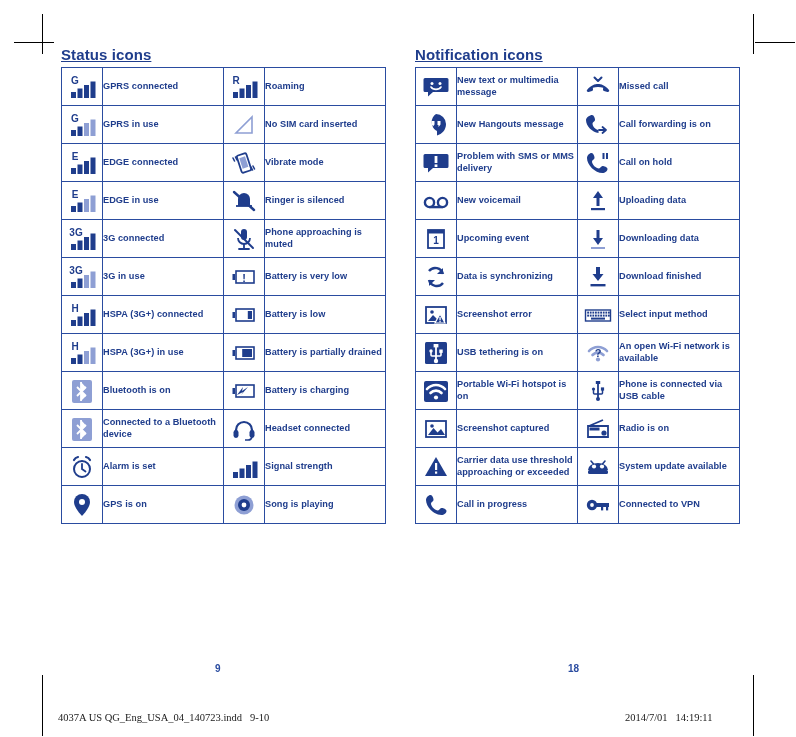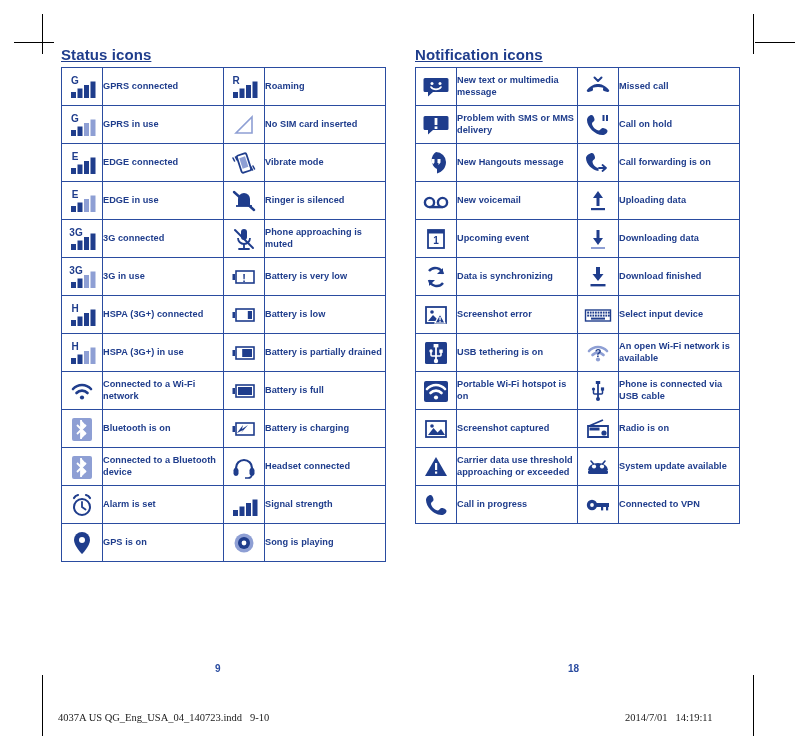--- a/index.html
+++ b/index.html
@@ -281,34 +281,20 @@
               <td class="lb">HSPA (3G+) in use</td>
               <td class="ic"><span class="glyph"><svg width="28" height="26" viewBox="0 0 28 26">
     <rect x="6" y="7" width="18" height="12" fill="none" stroke="#1f3d8c" stroke-width="1.6"></rect>
     <rect x="2.5" y="10" width="2.5" height="6" fill="#1f3d8c"></rect>
     <rect x="12.200000000000001" y="9" width="9.799999999999999" height="8" fill="#1f3d8c"></rect>
                   </svg></span></td>
               <td class="lb">Battery is partially drained</td>
             </tr>
             <tr class="row">
               <td class="ic"><span class="glyph"><svg width="28" height="26" viewBox="0 0 28 26">
-    <path d="M5 11 A12 12 0 0 1 23 11" fill="none" stroke="#1f3d8c" stroke-width="2.6" stroke-linecap="round"></path>
-    <path d="M8.5 15 A7.5 7.5 0 0 1 19.5 15" fill="none" stroke="#1f3d8c" stroke-width="2.6" stroke-linecap="round"></path>
-    <circle cx="14" cy="19.5" r="2.1" fill="#1f3d8c"></circle>
-                  </svg></span></td>
-              <td class="lb">Connected to a Wi-Fi network</td>
-              <td class="ic"><span class="glyph"><svg width="28" height="26" viewBox="0 0 28 26">
-    <rect x="6" y="7" width="18" height="12" fill="none" stroke="#1f3d8c" stroke-width="1.6"></rect>
-    <rect x="2.5" y="10" width="2.5" height="6" fill="#1f3d8c"></rect>
-    <rect x="8" y="9" width="14" height="8" fill="#1f3d8c"></rect>
-                  </svg></span></td>
-              <td class="lb">Battery is full</td>
-            </tr>
-            <tr class="row">
-              <td class="ic"><span class="glyph"><svg width="28" height="26" viewBox="0 0 28 26">
                     <rect x="4" y="2" width="20" height="23" rx="2" fill="#8e9fd4"></rect>
     <path d="M13 4 L18 9.5 L13 14.5 Z" fill="#fff"></path>
     <path d="M13 13 L18 18 L13 23 Z" fill="#fff"></path>
     <path d="M9 9 L18 18 M9 18 L18 9" stroke="#fff" stroke-width="1.8" fill="none"></path>
     <path d="M13 4 L13 23" stroke="#fff" stroke-width="1.8"></path>
                   </svg></span></td>
               <td class="lb">Bluetooth is on</td>
               <td class="ic"><span class="glyph"><svg width="28" height="26" viewBox="0 0 28 26">
     <rect x="6" y="7" width="18" height="12" fill="none" stroke="#1f3d8c" stroke-width="1.6"></rect>
     <rect x="2.5" y="10" width="2.5" height="6" fill="#1f3d8c"></rect>
@@ -379,44 +365,44 @@
                   </svg></span></td>
               <td class="lb">New text or multimedia message</td>
               <td class="ic"><span class="glyph"><svg width="28" height="26" viewBox="0 0 28 26">
       <path d="M3 16 c4 -5 8 -6 11 -6 c3 0 7 1 11 6 c0.8 1 -0.4 2.4 -1.6 2 l-3.4 -1.1 c-0.8 -0.3 -1.1 -1 -1 -1.7 l0.2 -1.4 c-3.2 -1.2 -7.2 -1.2 -10.4 0 l0.2 1.4 c0.1 0.7 -0.2 1.4 -1 1.7 l-3.4 1.1 C3.4 18.4 2.2 17 3 16 z" fill="#1f3d8c"></path>
       <path d="M10.5 3.5 L14 7 L17.5 3.5" fill="none" stroke="#1f3d8c" stroke-width="2" stroke-linecap="round" stroke-linejoin="round"></path>
                   </svg></span></td>
               <td class="lb">Missed call</td>
             </tr>
             <tr class="row">
               <td class="ic"><span class="glyph"><svg width="28" height="26" viewBox="0 0 28 26">
+      <path d="M14 2 a10 10 0 0 1 10 10 c0 6 -4 10 -9 11.5 l0 -4 a1 1 0 0 0 -1 -1 a10 10 0 0 1 0 -16.5 z" fill="#1f3d8c"></path>
+      <path d="M9.5 9 h3 v3.5 l-2 2.5 v-2 h-1 z" fill="#fff"></path>
+      <path d="M15.5 9 h3 v3.5 l-2 2.5 v-2 h-1 z" fill="#fff"></path>
+                  </svg></span></td>
+              <td class="lb">New Hangouts message</td>
+              <td class="ic"><span class="glyph"><svg width="28" height="26" viewBox="0 0 28 26">
+      <path d="M8 3 c2 0 3 3.5 3 5 c0 1.5 -2.5 2.2 -2.5 3.5 c0 3 3 6 6 6.5 l0 3 C8 20 2 14 2 8 C2 5.5 6 3 8 3 z" fill="#1f3d8c"></path>
+      <path d="M15 18 h6 M18.5 15 L22 18 L18.5 21" fill="none" stroke="#1f3d8c" stroke-width="1.8" stroke-linecap="round" stroke-linejoin="round"></path>
+                  </svg></span></td>
+              <td class="lb">Call forwarding is on</td>
+            </tr>
+            <tr class="row">
+              <td class="ic"><span class="glyph"><svg width="28" height="26" viewBox="0 0 28 26">
     <path d="M3 4 h22 a1.5 1.5 0 0 1 1.5 1.5 v11 a1.5 1.5 0 0 1 -1.5 1.5 h-14 l-5 4.5 v-4.5 h-3 a1.5 1.5 0 0 1 -1.5 -1.5 v-11 a1.5 1.5 0 0 1 1.5 -1.5 z" fill="#1f3d8c"></path>
     <rect x="12.6" y="6" width="2.8" height="7" fill="#fff"></rect>
                     <rect x="12.6" y="14.4" width="2.8" height="2.6" fill="#fff"></rect>
                   </svg></span></td>
               <td class="lb">Problem with SMS or MMS delivery</td>
               <td class="ic"><span class="glyph"><svg width="28" height="26" viewBox="0 0 28 26">
       <path d="M7.5 3 c2 0 3 3.5 3 5 c0 1.5 -2.5 2.2 -2.5 3.5 c0 3 4 7 7 7 c1.3 0 2 -2.5 3.5 -2.5 c1.5 0 5 1 5 3 c0 2 -2.5 4 -5 4 C11 23 3 15 3 8 C3 5.5 5.5 3 7.5 3 z" fill="#1f3d8c"></path>
       <rect x="18.5" y="3" width="2" height="6" fill="#1f3d8c"></rect>
       <rect x="22" y="3" width="2" height="6" fill="#1f3d8c"></rect>
                   </svg></span></td>
               <td class="lb">Call on hold</td>
-            </tr>
-            <tr class="row">
-              <td class="ic"><span class="glyph"><svg width="28" height="26" viewBox="0 0 28 26">
-      <path d="M14 2 a10 10 0 0 1 10 10 c0 6 -4 10 -9 11.5 l0 -4 a1 1 0 0 0 -1 -1 a10 10 0 0 1 0 -16.5 z" fill="#1f3d8c"></path>
-      <path d="M9.5 9 h3 v3.5 l-2 2.5 v-2 h-1 z" fill="#fff"></path>
-      <path d="M15.5 9 h3 v3.5 l-2 2.5 v-2 h-1 z" fill="#fff"></path>
-                  </svg></span></td>
-              <td class="lb">New Hangouts message</td>
-              <td class="ic"><span class="glyph"><svg width="28" height="26" viewBox="0 0 28 26">
-      <path d="M8 3 c2 0 3 3.5 3 5 c0 1.5 -2.5 2.2 -2.5 3.5 c0 3 3 6 6 6.5 l0 3 C8 20 2 14 2 8 C2 5.5 6 3 8 3 z" fill="#1f3d8c"></path>
-      <path d="M15 18 h6 M18.5 15 L22 18 L18.5 21" fill="none" stroke="#1f3d8c" stroke-width="1.8" stroke-linecap="round" stroke-linejoin="round"></path>
-                  </svg></span></td>
-              <td class="lb">Call forwarding is on</td>
             </tr>
             <tr class="row">
               <td class="ic"><span class="glyph"><svg width="28" height="26" viewBox="0 0 28 26">
       <circle cx="7.5" cy="14.5" r="4.6" fill="none" stroke="#1f3d8c" stroke-width="2.4"></circle>
       <circle cx="20.5" cy="14.5" r="4.6" fill="none" stroke="#1f3d8c" stroke-width="2.4"></circle>
       <path d="M7.5 19.1 h13" stroke="#1f3d8c" stroke-width="2.4"></path>
                   </svg></span></td>
               <td class="lb">New voicemail</td>
               <td class="ic"><span class="glyph"><svg width="28" height="26" viewBox="0 0 28 26">
       <path d="M14 3 L19 10 H15.5 V18 H12.5 V10 H9 Z" fill="#1f3d8c"></path>
@@ -476,21 +462,21 @@
                     <rect x="5.800000000000001" y="12.6" width="1.8" height="2" fill="#1f3d8c"></rect>
                     <rect x="8.4" y="12.6" width="1.8" height="2" fill="#1f3d8c"></rect>
                     <rect x="11" y="12.6" width="1.8" height="2" fill="#1f3d8c"></rect>
                     <rect x="13.600000000000001" y="12.6" width="1.8" height="2" fill="#1f3d8c"></rect>
                     <rect x="16.2" y="12.6" width="1.8" height="2" fill="#1f3d8c"></rect>
                     <rect x="18.8" y="12.6" width="1.8" height="2" fill="#1f3d8c"></rect>
                     <rect x="21.4" y="12.6" width="1.8" height="2" fill="#1f3d8c"></rect>
                     <rect x="24" y="12.6" width="1.8" height="2" fill="#1f3d8c"></rect>
                     <rect x="7" y="15.6" width="14" height="2" fill="#1f3d8c"></rect>
                   </svg></span></td>
-              <td class="lb">Select input device</td>
+              <td class="lb">Select input method</td>
             </tr>
             <tr class="row">
               <td class="ic"><span class="glyph"><svg width="28" height="26" viewBox="0 0 28 26">
       <rect x="3" y="2" width="22" height="22" rx="1.5" fill="#1f3d8c"></rect>
       <path d="M14 6 v14" stroke="#fff" stroke-width="1.8"></path>
       <circle cx="14" cy="21" r="2.2" fill="#fff"></circle>
       <rect x="11.6" y="4" width="4.8" height="3.4" fill="#fff"></rect>
       <path d="M9 12 v3 a1 1 0 0 0 1 1 h4" fill="none" stroke="#fff" stroke-width="1.6"></path>
       <circle cx="9" cy="11" r="1.7" fill="#fff"></circle>
       <path d="M19 12 v3 a1 1 0 0 1 -1 1 h-4" fill="none" stroke="#fff" stroke-width="1.6"></path>

